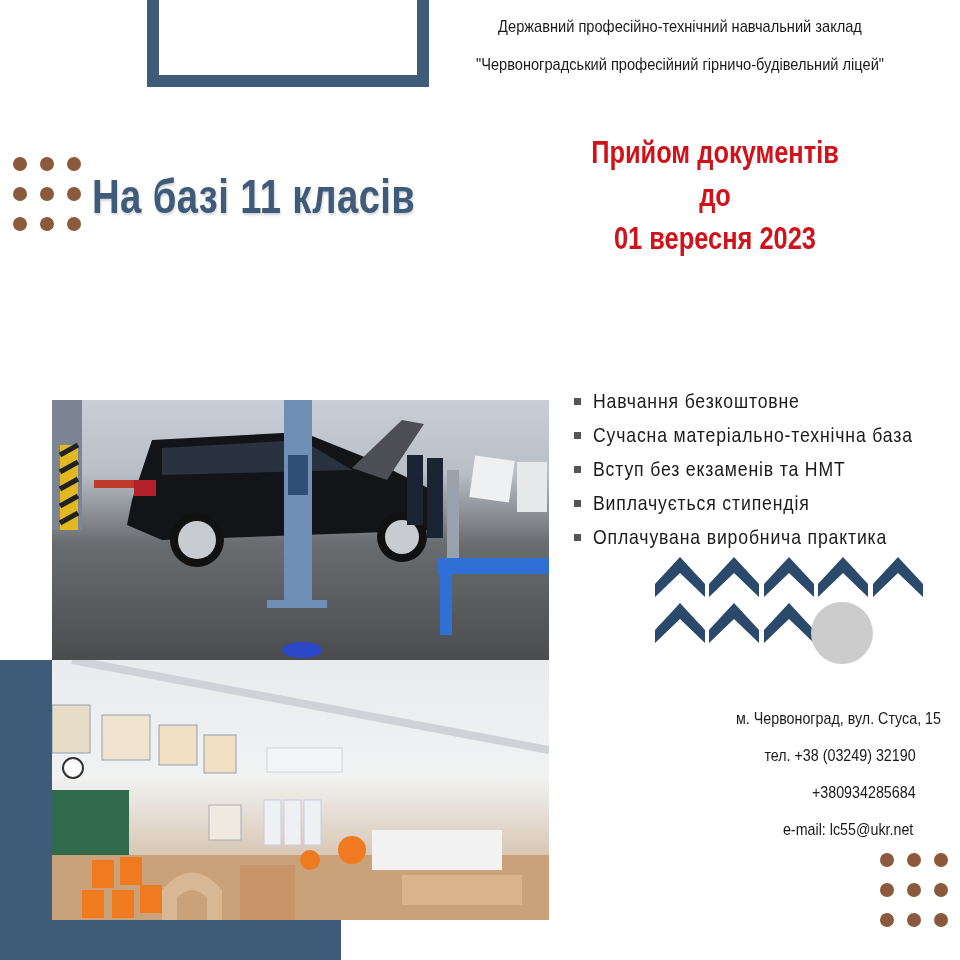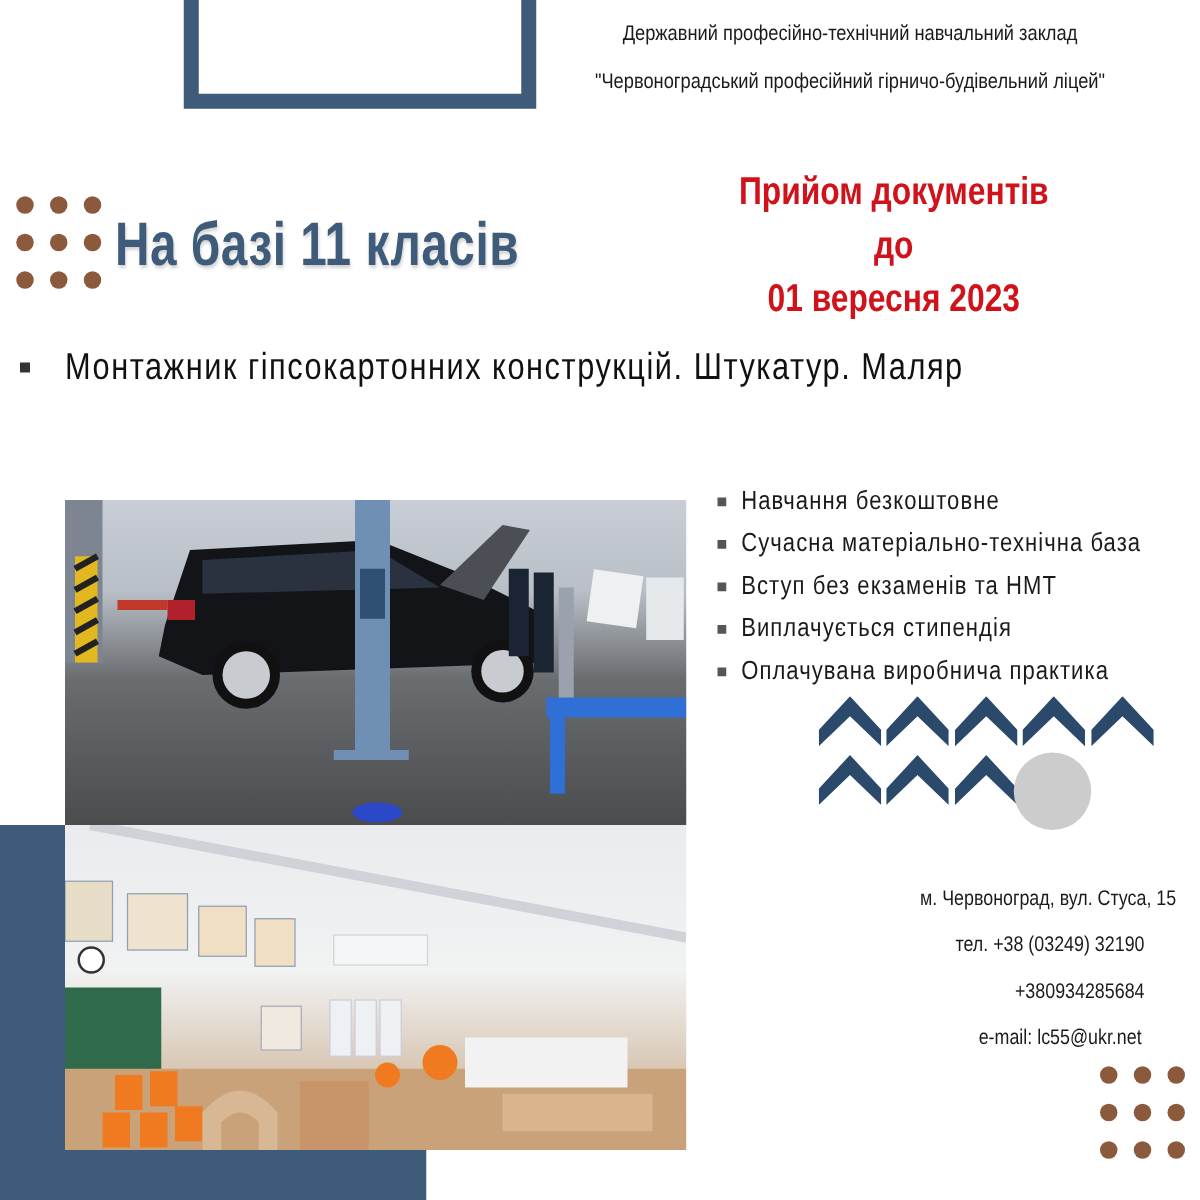--- a/index.html
+++ b/index.html
@@ -98,24 +98,20 @@
 </div>
 
 <div class="abs headline">На базі 11 класів</div>
 
 <div class="abs deadline">
   <span>Прийом документів до</span>
   <span>01 вересня 2023</span>
 </div>
 
 <div class="abs programs">
-  <div class="program-item">
-    <span class="bullet"></span>
-    <span class="program-text" style="margin-left:28px;">Монтажник гіпсокартонних конструкцій. Штукатур. Маляр</span>
-  </div>
 </div>
 
 <div class="abs blue-block"></div>
 
 <div class="abs photo photo-garage">
   <svg width="497" height="260" viewBox="0 0 497 260">
     <rect x="0" y="0" width="30" height="130" fill="#7c8591"></rect>
     <g fill="#e2b820">
         <rect x="8" y="45" width="18" height="85"></rect>
       </g>

